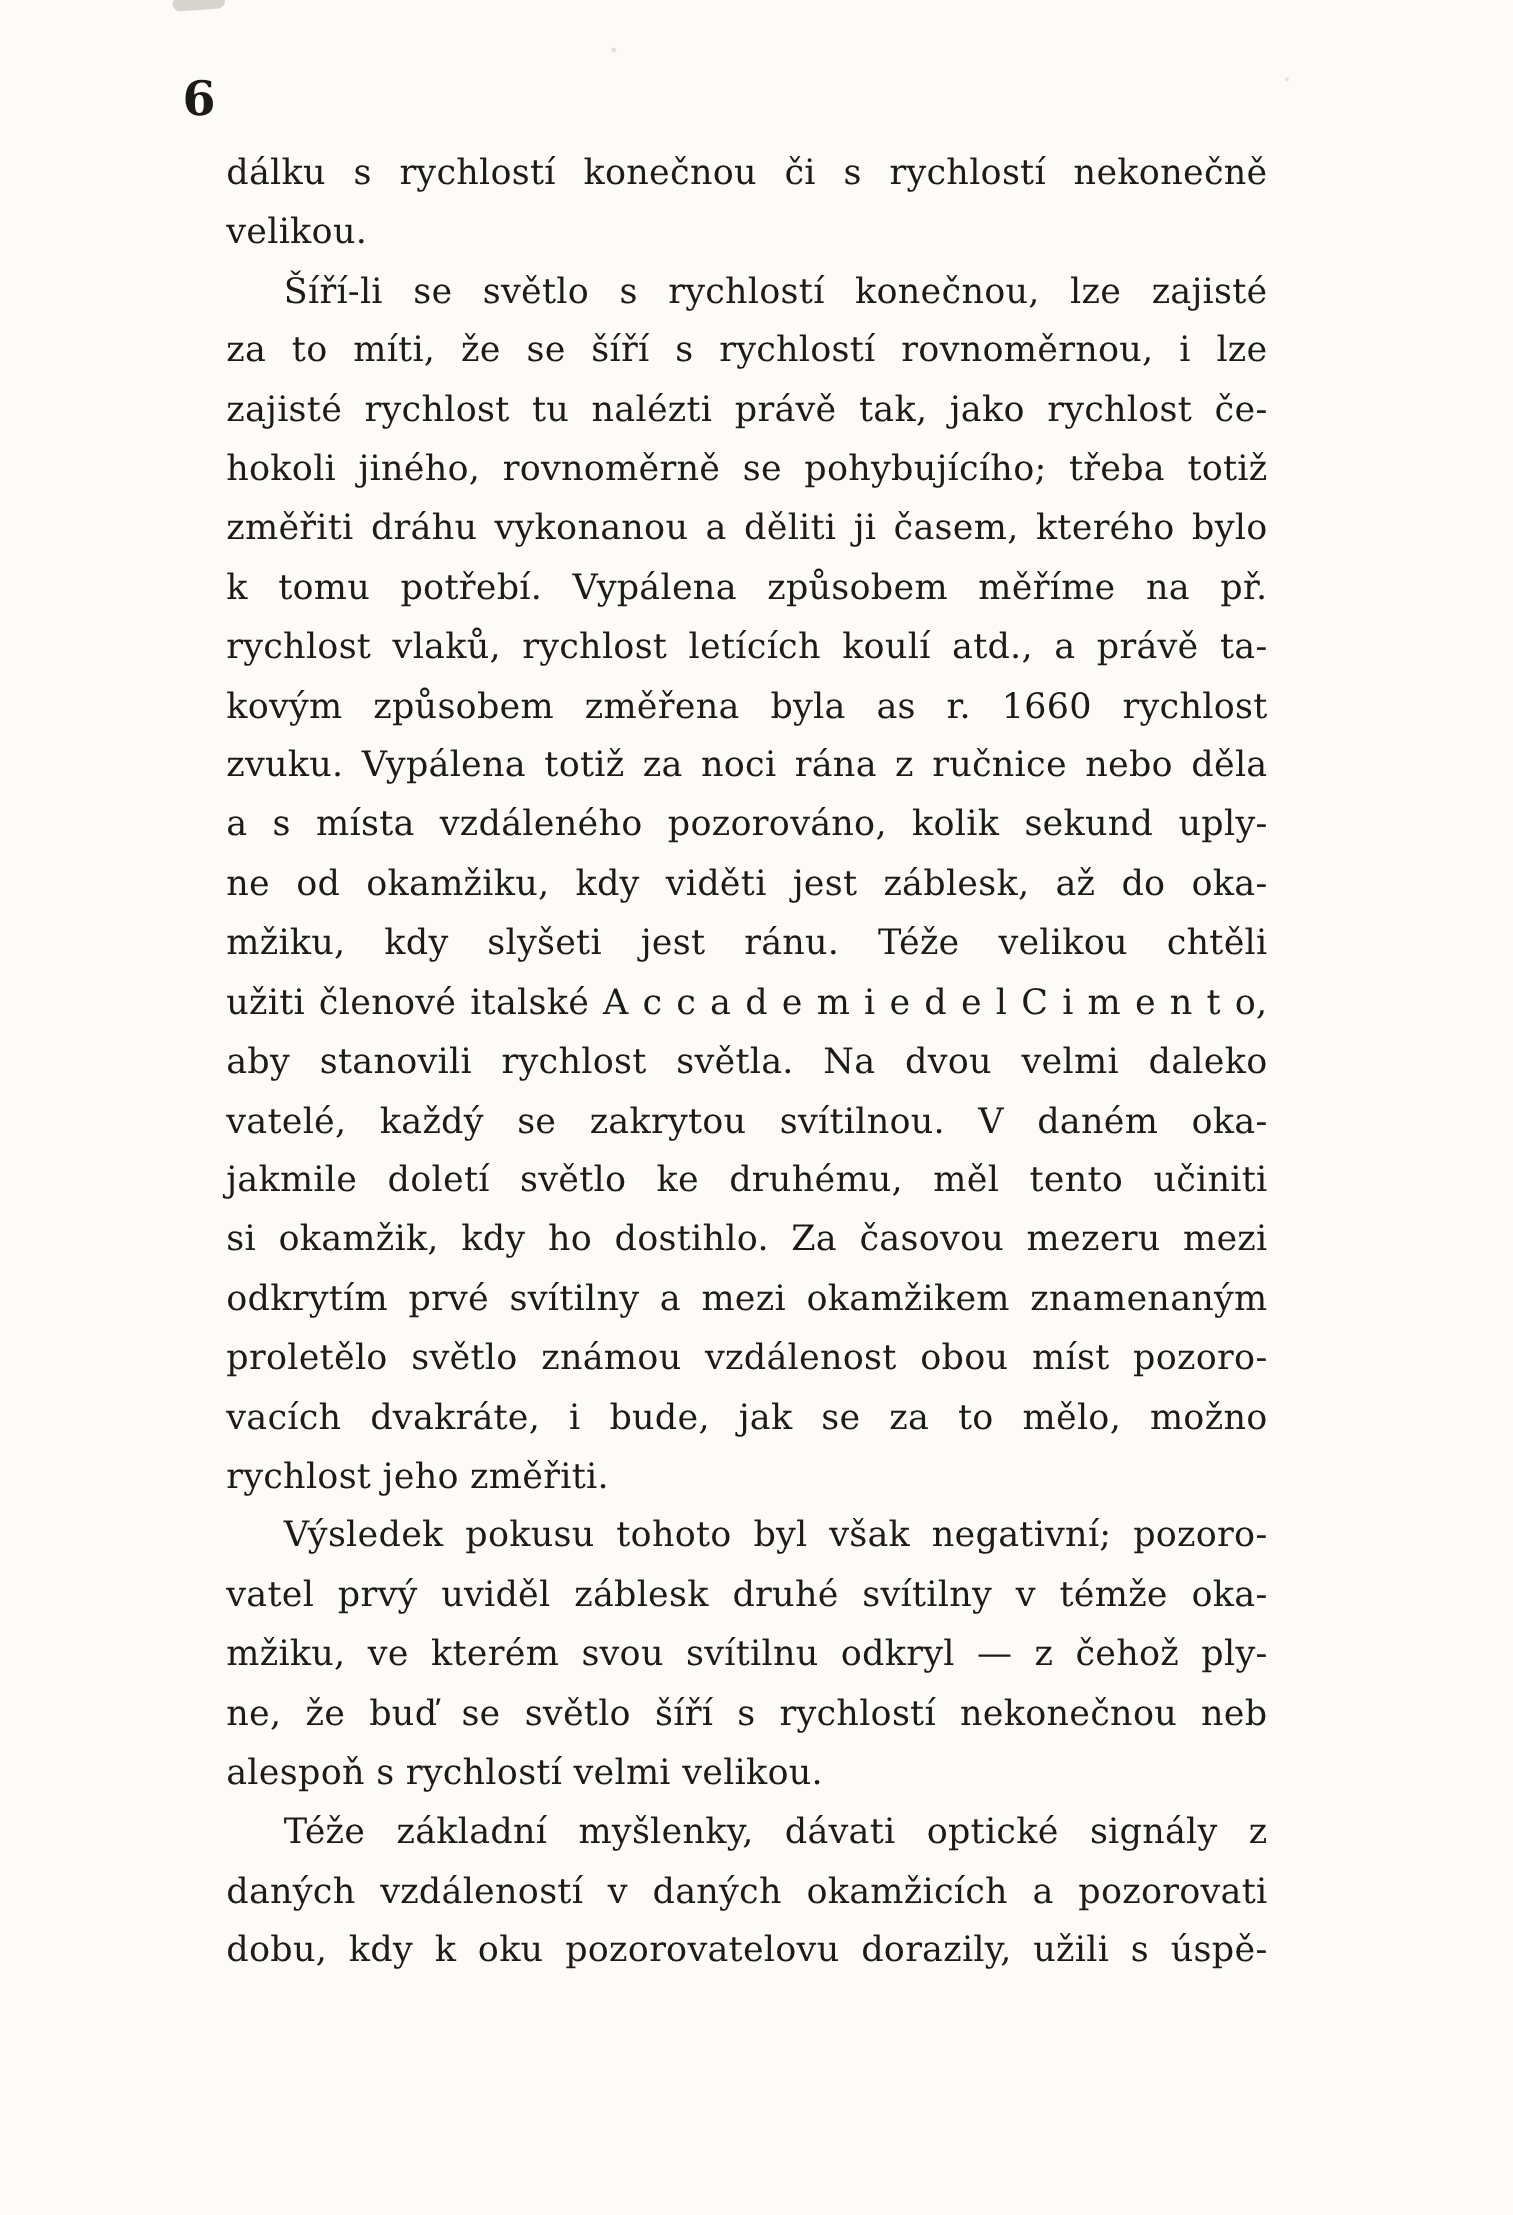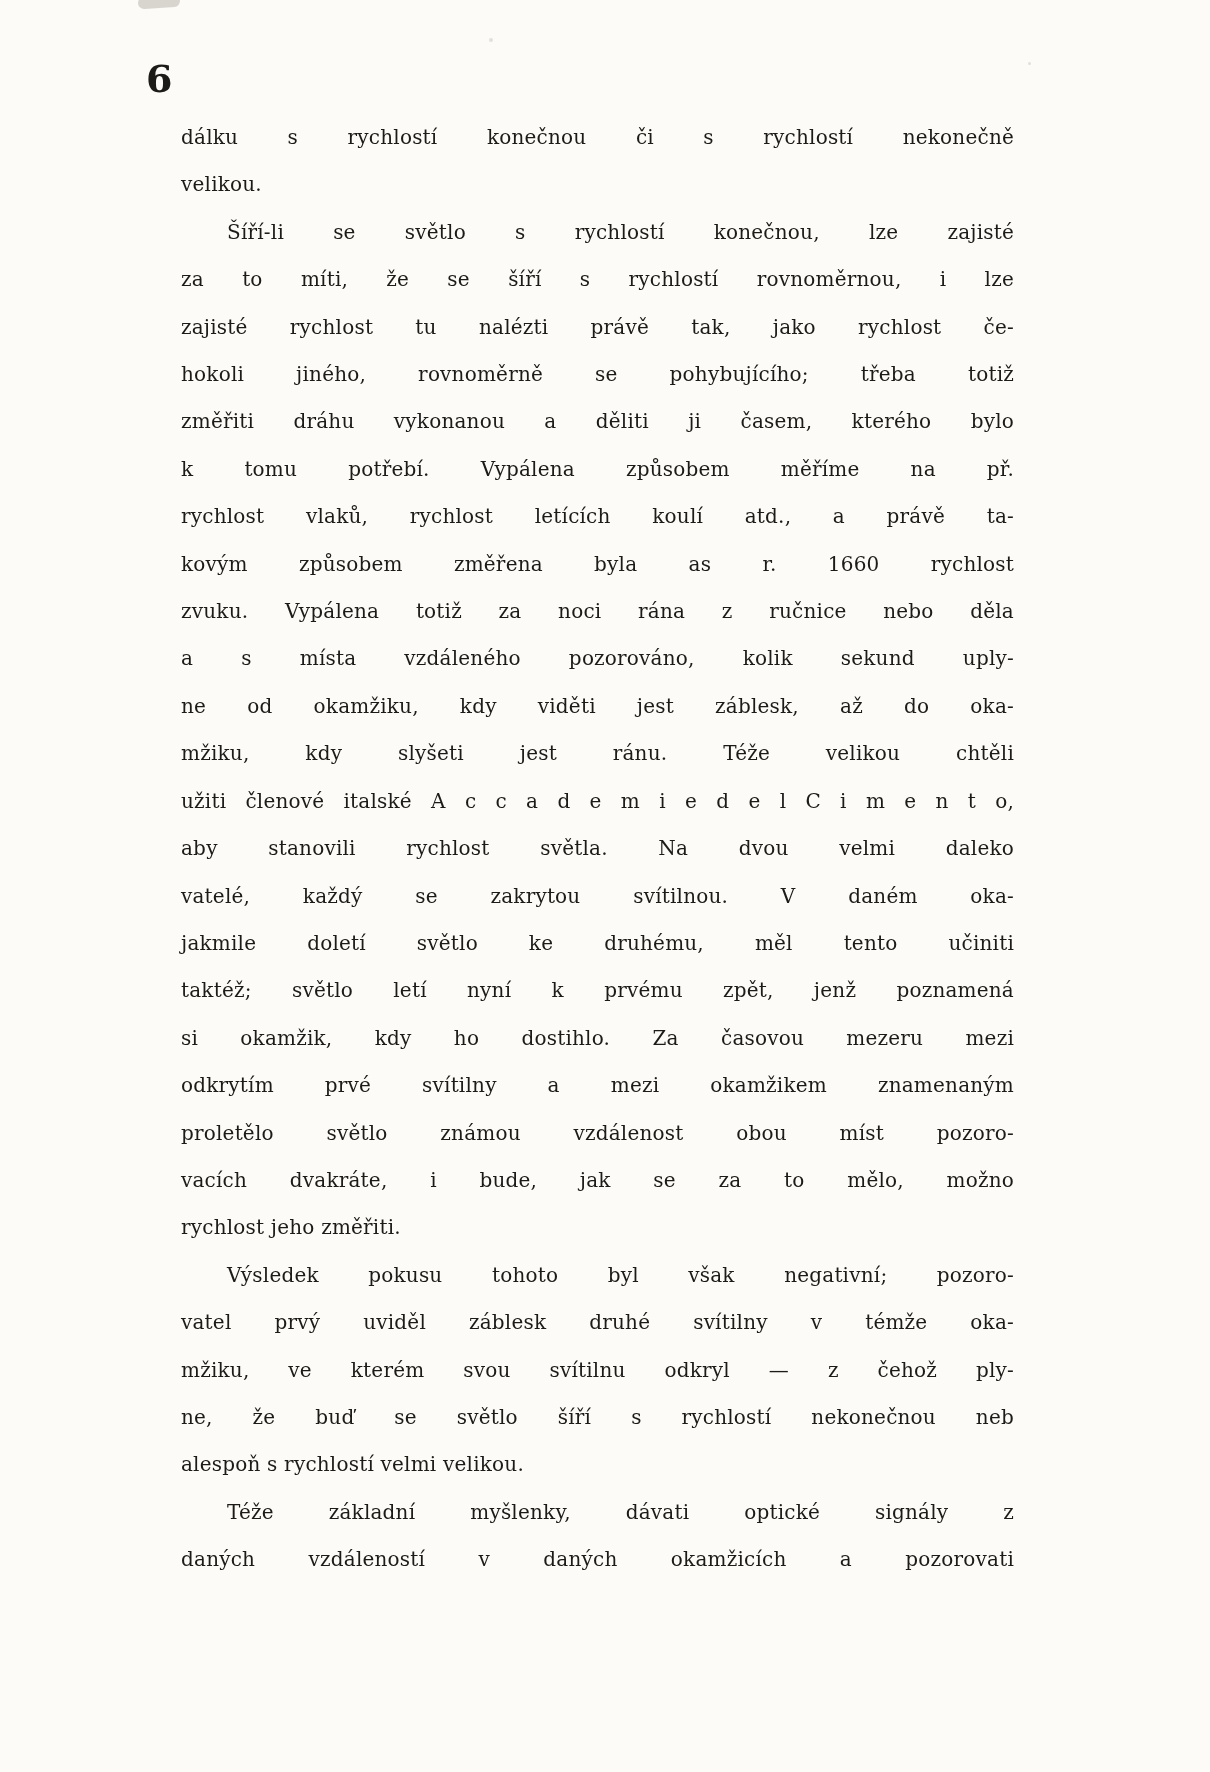--- a/index.html
+++ b/index.html
@@ -25,21 +25,21 @@
     top: 56px;
     font-size: 38px;
     font-weight: 700;
     letter-spacing: 1px;
   }
   .text-body {
     position: absolute;
     left: 181px;
     top: 114px;
     width: 833px;
-    font-size: 20px;
+    font-size: 28px;
     line-height: 47.4px;
     letter-spacing: 0.2px;
   }
   .line {
     text-align: justify;
     text-align-last: justify;
     white-space: normal;
   }
   .line.indent {
     padding-left: 46px;
@@ -89,27 +89,27 @@
       <div class="line">rychlost vlaků, rychlost letících koulí atd., a právě ta-</div>
       <div class="line">kovým způsobem změřena byla as r. 1660 rychlost</div>
       <div class="line">zvuku. Vypálena totiž za noci rána z ručnice nebo děla</div>
       <div class="line">a s místa vzdáleného pozorováno, kolik sekund uply-</div>
       <div class="line">ne od okamžiku, kdy viděti jest záblesk, až do oka-</div>
       <div class="line">mžiku, kdy slyšeti jest ránu. Téže velikou chtěli</div>
       <div class="line">užiti členové italské A c c a d e m i e  d e l  C i m e n t o,</div>
       <div class="line">aby stanovili rychlost světla. Na dvou velmi daleko</div>
       <div class="line">vatelé, každý se zakrytou svítilnou. V daném oka-</div>
       <div class="line">jakmile doletí světlo ke druhému, měl tento učiniti</div>
-      <div class="line">taktéž; světlo letí nyní k prvému zpět, jenž poznamená</div>
       <div class="line">si okamžik, kdy ho dostihlo. Za časovou mezeru mezi</div>
       <div class="line">odkrytím prvé svítilny a mezi okamžikem znamenaným</div>
       <div class="line">proletělo světlo známou vzdálenost obou míst pozoro-</div>
       <div class="line">vacích dvakráte, i bude, jak se za to mělo, možno</div>
       <div class="line end">rychlost jeho změřiti.</div>
       <div class="line indent">Výsledek pokusu tohoto byl však negativní; pozoro-</div>
       <div class="line">vatel prvý uviděl záblesk druhé svítilny v témže oka-</div>
       <div class="line">mžiku, ve kterém svou svítilnu odkryl — z čehož ply-</div>
       <div class="line">ne, že buď se světlo šíří s rychlostí nekonečnou neb</div>
       <div class="line end">alespoň s rychlostí velmi velikou.</div>
       <div class="line indent">Téže základní myšlenky, dávati optické signály z</div>
       <div class="line">daných vzdáleností v daných okamžicích a pozorovati</div>
+      <div class="line">dobu, kdy k oku pozorovatelovu dorazily, užili s úspě-</div>
     </div>
 </div>
 
 </body></html>

